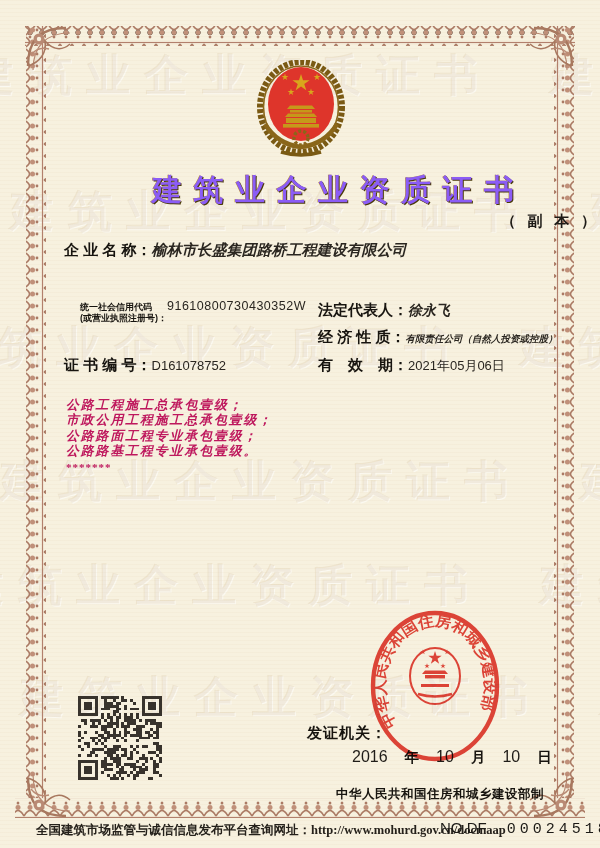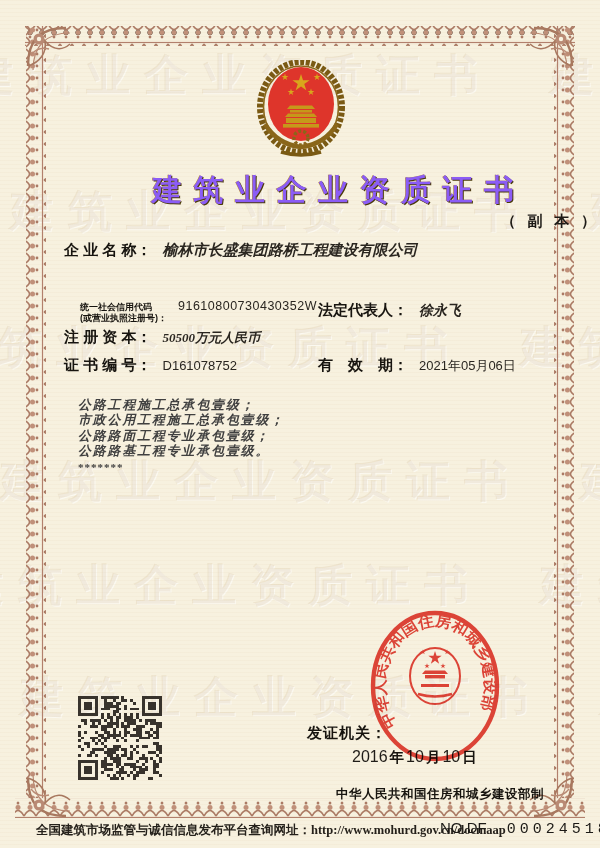--- a/index.html
+++ b/index.html
@@ -16,44 +16,44 @@
   #emblem{position:absolute;left:257px;top:60px;z-index:2;}
   
   #title{position:absolute;left:0;top:170px;width:600px;text-align:center;z-index:2;
          font-size:30px;font-weight:bold;letter-spacing:2px;color:#8b5cf6;
          text-shadow:1px 1px 0 #4a3a08, -0.5px -0.5px 0 #b8922a;padding-left:34px;}
   #subtitle{position:absolute;left:0;top:212px;width:600px;text-align:right;z-index:2;
          font-size:15px;font-weight:bold;letter-spacing:4px;color:#1d1a16;}
   
   .row{position:absolute;display:flex;align-items:baseline;z-index:2;white-space:nowrap;}
   .lab{font-family:"Liberation Sans",sans-serif;font-weight:bold;font-size:15px;color:#17140f;}
-  .val{font-style:italic;font-weight:600;color:#2a2620;margin-left:11px;}
+  .val{font-style:italic;font-weight:600;color:#2a2620;margin-left:0;}
   .val.print{font-style:normal;font-family:"Liberation Sans",sans-serif;font-weight:normal;}
   #row-company{left:64px;top:241px}  #row-company .val{font-size:15px;}
   #row-address{left:64px;top:272px}  #row-address .val{font-size:13px;}
   #row-credit{left:80px;top:299px}
   .lab2{font-family:"Liberation Sans",sans-serif;font-weight:bold;font-size:9px;line-height:10.5px;color:#17140f;}
   #row-credit .val{font-size:12.5px;letter-spacing:.5px;}
   #row-legal{left:318px;top:301px}   #row-legal .val{font-size:14px;}
   #row-capital{left:64px;top:328px}  #row-capital .val{font-size:13px;}
   #row-econ{left:318px;top:328px}    #row-econ .val{font-size:9.5px;}
   #row-certno{left:64px;top:356px}   #row-certno .val{font-size:13px;}
   #row-valid{left:318px;top:356px}   #row-valid .val{font-size:13px;}
   #qual-heading{position:absolute;left:64px;top:381px;z-index:2;
         font-family:"Liberation Sans",sans-serif;font-weight:bold;font-size:14.5px;color:#17140f;}
   #qual-list{position:absolute;left:66px;top:398px;z-index:2;}
   .qual-item{font-size:12.8px;line-height:15.4px;letter-spacing:2px;font-weight:600;
-        font-style:italic;color:#404040;white-space:nowrap;margin-left:12px;}
+        font-style:italic;color:#be185d;white-space:nowrap;}
   .qual-item:last-child{font-style:normal;font-size:11px;letter-spacing:1px;font-weight:bold;}
   
   #qr{position:absolute;left:78px;top:696px;z-index:2;}
   
   #authority{position:absolute;left:307px;top:724px;z-index:2;
         font-family:"Liberation Sans",sans-serif;font-weight:bold;font-size:15px;letter-spacing:1px;color:#17140f;}
-  #dateline{position:absolute;left:352px;top:748px;z-index:2;display:flex;align-items:baseline;gap:2px;}
+  #dateline{position:absolute;left:352px;top:748px;z-index:2;display:flex;align-items:baseline;gap:17px;}
   .dnum{font-family:"Liberation Sans",sans-serif;font-size:16px;color:#201d18;}
   .dunit{font-weight:bold;font-size:14.5px;color:#17140f;}
   #maker{position:absolute;left:322px;top:786px;width:236px;text-align:center;z-index:2;
         font-weight:bold;font-size:12.5px;color:#17140f;letter-spacing:.5px;}
   #seal{position:absolute;left:368px;top:608px;z-index:3;mix-blend-mode:multiply;opacity:.93;}
   
   #footer-query{position:absolute;left:36px;top:822px;z-index:2;font-weight:600;font-size:12.5px;color:#25211b;}
   #serial{position:absolute;left:440px;top:819px;z-index:2;display:flex;align-items:baseline;gap:20px;}
   #serial .pfx{font-family:"Liberation Sans",sans-serif;font-size:15px;color:#1c1a16;}
   #serial .num{font-family:"Liberation Mono",monospace;font-size:15px;letter-spacing:4px;color:#1c1a16;}
@@ -157,25 +157,25 @@
       <span class="lab2" style="display:block">(或营业执照注册号)：</span>
     </span>
     <span class="val print">91610800730430352W</span>
   </div>
 
   <div class="row" id="row-legal">
     <span class="lab">法定代表人：</span>
     <span class="val">徐永飞</span>
   </div>
 
-  <div class="row" id="row-capital">
-    <span class="lab">注 册 资 本：</span>
-    <span class="val">50500万元人民币</span>
-  </div>
-
+
+  <div class="row" id="row-econ">
+    <span class="lab">经 济 性 质：</span>
+    <span class="val">有限责任公司（自然人投资或控股）</span>
+  </div>
 
   <div class="row" id="row-certno">
     <span class="lab">证 书 编 号：</span>
     <span class="val print">D161078752</span>
   </div>
 
   <div class="row" id="row-valid">
     <span class="lab">有　效　期：</span>
     <span class="val print">2021年05月06日</span>
   </div>

